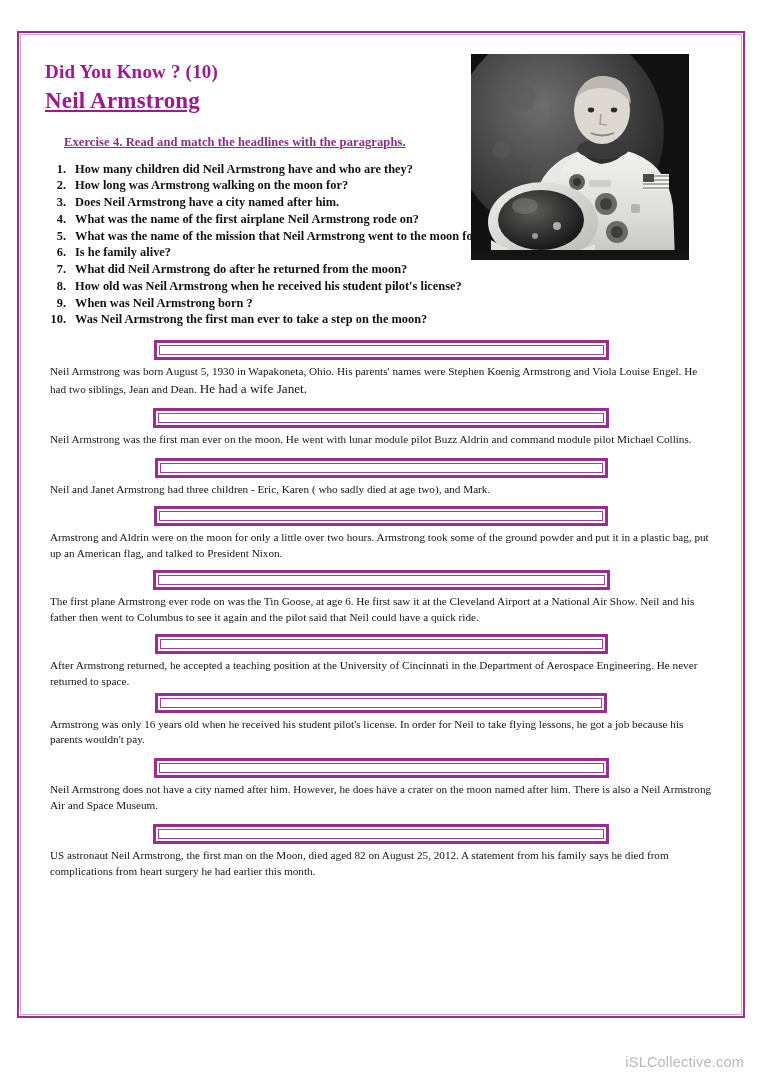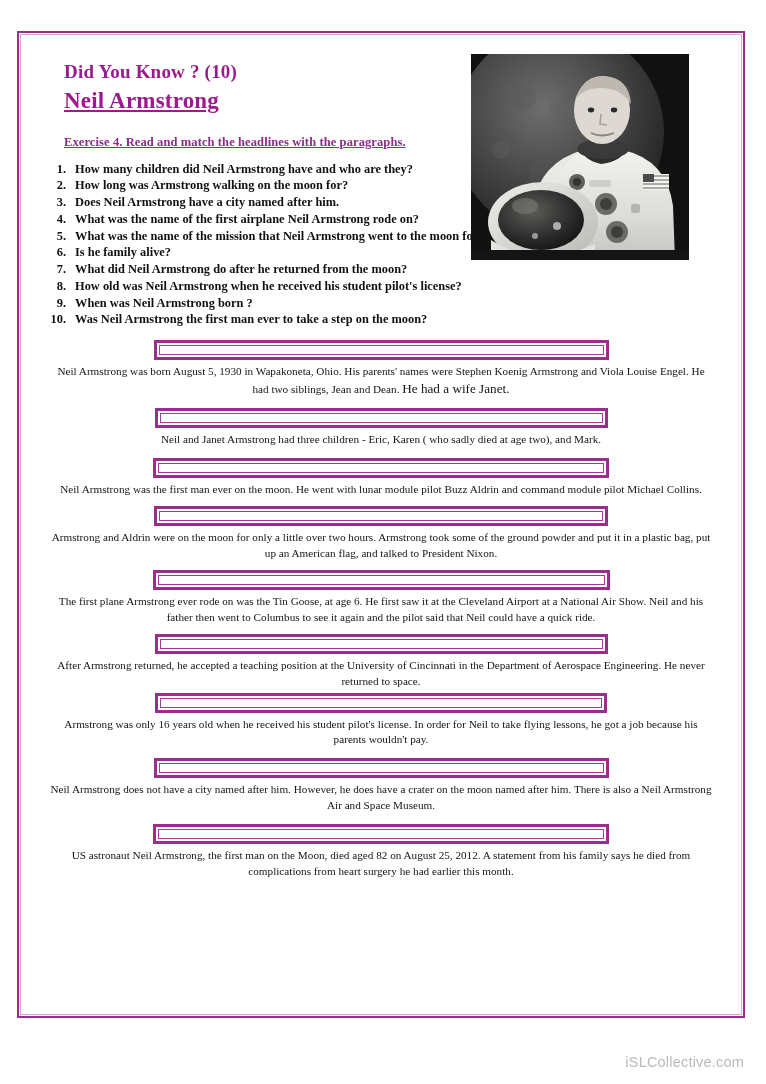--- a/index.html
+++ b/index.html
@@ -35,21 +35,20 @@
   }
 
   
   .header {
     position: relative;
     padding: 22px 0 0 22px;
     min-height: 200px;
   }
   .title-block {
     width: 430px;
-    margin-left: 19px;
   }
   .title-main {
     color: #9B1B8E;
     font-size: 19px;
     font-weight: bold;
     line-height: 1.35;
     letter-spacing: 0.2px;
   }
   .title-sub {
     color: #9B1B8E;
@@ -121,21 +120,21 @@
     border: 3px solid #9B2D8E;
     background: #ffffff;
     box-shadow: inset 0 0 0 2px #ffffff, inset 0 0 0 3px #A53A99;
     box-sizing: border-box;
   }
 
   .para {
     font-size: 11.2px;
     line-height: 1.42;
     color: #141414;
-    text-align: center;
+    text-align: left;
     margin: 4px auto 0 auto;
     width: 662px;
   }
   .para .big {
     font-size: 13.2px;
   }
 
   
   .w1 { width: 455px; }
   .w2 { width: 453px; }
@@ -296,27 +295,27 @@
     </div>
 
     <div class="blocks">
 
       <div class="block">
         <div class="answer-box w1"></div>
         <div class="para"><span>Neil Armstrong was born August 5, 1930 in Wapakoneta, Ohio. His parents' names were Stephen Koenig Armstrong and Viola Louise Engel. He had two siblings, Jean and Dean. </span><span class="big">He had a wife Janet.</span></div>
       </div>
 
       <div class="block sp-2">
+        <div class="answer-box w3"></div>
+        <div class="para">Neil Armstrong was the first man ever on the moon. He went with lunar module pilot Buzz Aldrin and command module pilot Michael Collins.</div>
+      </div>
+
+      <div class="block sp-2">
         <div class="answer-box w2"></div>
         <div class="para">Neil and Janet Armstrong had three children - Eric, Karen ( who sadly died at age two), and Mark.</div>
-      </div>
-
-      <div class="block sp-2">
-        <div class="answer-box w3"></div>
-        <div class="para">Neil Armstrong was the first man ever on the moon. He went with lunar module pilot Buzz Aldrin and command module pilot Michael Collins.</div>
       </div>
 
 
       <div class="block sp-1">
         <div class="answer-box w5"></div>
         <div class="para">Armstrong and Aldrin were on the moon for only a little over two hours. Armstrong took some of the ground powder and put it in a plastic bag, put up an American flag, and talked to President Nixon.</div>
       </div>
 
       <div class="block sp-1">
         <div class="answer-box w6"></div>

